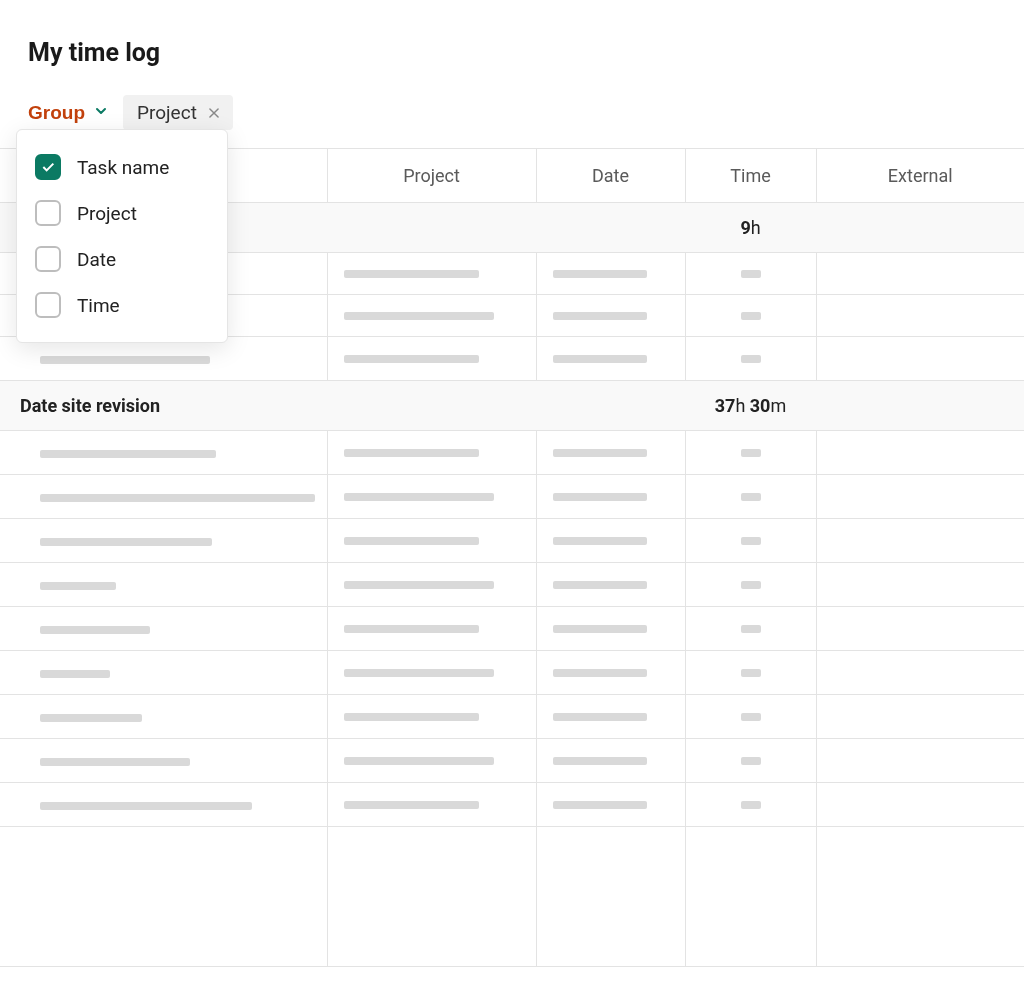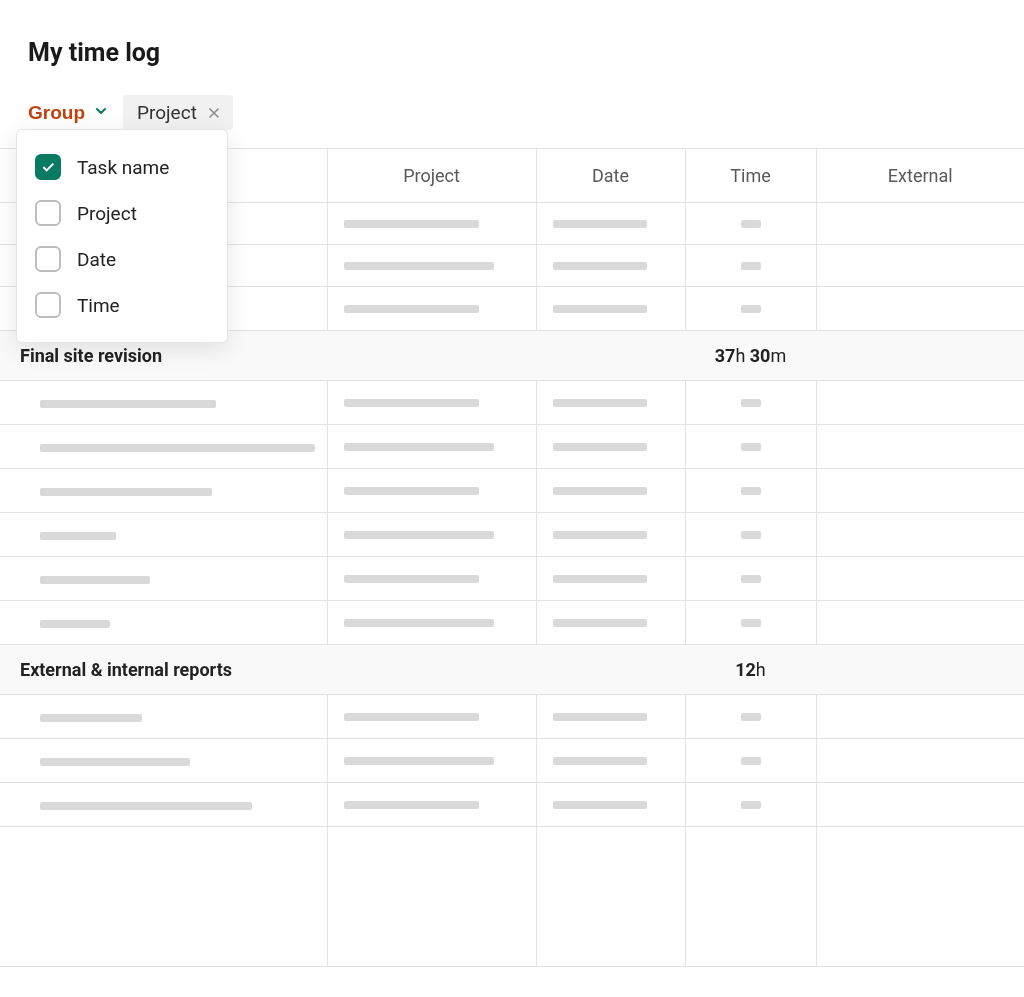--- a/index.html
+++ b/index.html
@@ -214,20 +214,25 @@
   <thead>
     <tr>
       <th>Task name</th>
       <th>Project</th>
       <th>Date</th>
       <th>Time</th>
       <th>External</th>
     </tr>
   </thead>
   <tbody id="tbody">
+        <tr class="group-row">
+          <td class="gname" colspan="3"></td>
+          <td class="total"><span class="strong">9</span>h</td>
+          <td></td>
+        </tr>
         <tr class="data-row">
           <td class="ctask"></td>
           <td class="cproj">
             <span class="skel" style="width: 135px;"></span>
           </td>
           <td class="cdate">
             <span class="skel" style="width: 94px;"></span>
           </td>
           <td class="ctime">
             <span class="skel sk-time"></span>
@@ -254,21 +259,21 @@
           </td>
           <td class="cdate">
             <span class="skel" style="width: 94px;"></span>
           </td>
           <td class="ctime">
             <span class="skel sk-time"></span>
           </td>
           <td></td>
         </tr>
         <tr class="group-row">
-          <td class="gname" colspan="3">Final site revision</td>
+          <td class="gname" colspan="3">Date site revision</td>
           <td class="total"><span class="strong">37</span>h <span class="strong">30</span>m</td>
           <td></td>
         </tr>
         <tr class="data-row">
           <td class="ctask"><span class="skel" style="width: 176px;"></span></td>
           <td class="cproj">
             <span class="skel" style="width: 135px;"></span>
           </td>
           <td class="cdate">
             <span class="skel" style="width: 94px;"></span>
@@ -334,25 +339,20 @@
           <td class="ctask"><span class="skel" style="width: 70px;"></span></td>
           <td class="cproj">
             <span class="skel" style="width: 150px;"></span>
           </td>
           <td class="cdate">
             <span class="skel" style="width: 94px;"></span>
           </td>
           <td class="ctime">
             <span class="skel sk-time"></span>
           </td>
-          <td></td>
-        </tr>
-        <tr class="group-row">
-          <td class="gname" colspan="3">External &amp; internal reports</td>
-          <td class="total"><span class="strong">12</span>h</td>
           <td></td>
         </tr>
         <tr class="data-row">
           <td class="ctask"><span class="skel" style="width: 102px;"></span></td>
           <td class="cproj">
             <span class="skel" style="width: 135px;"></span>
           </td>
           <td class="cdate">
             <span class="skel" style="width: 94px;"></span>
           </td>

